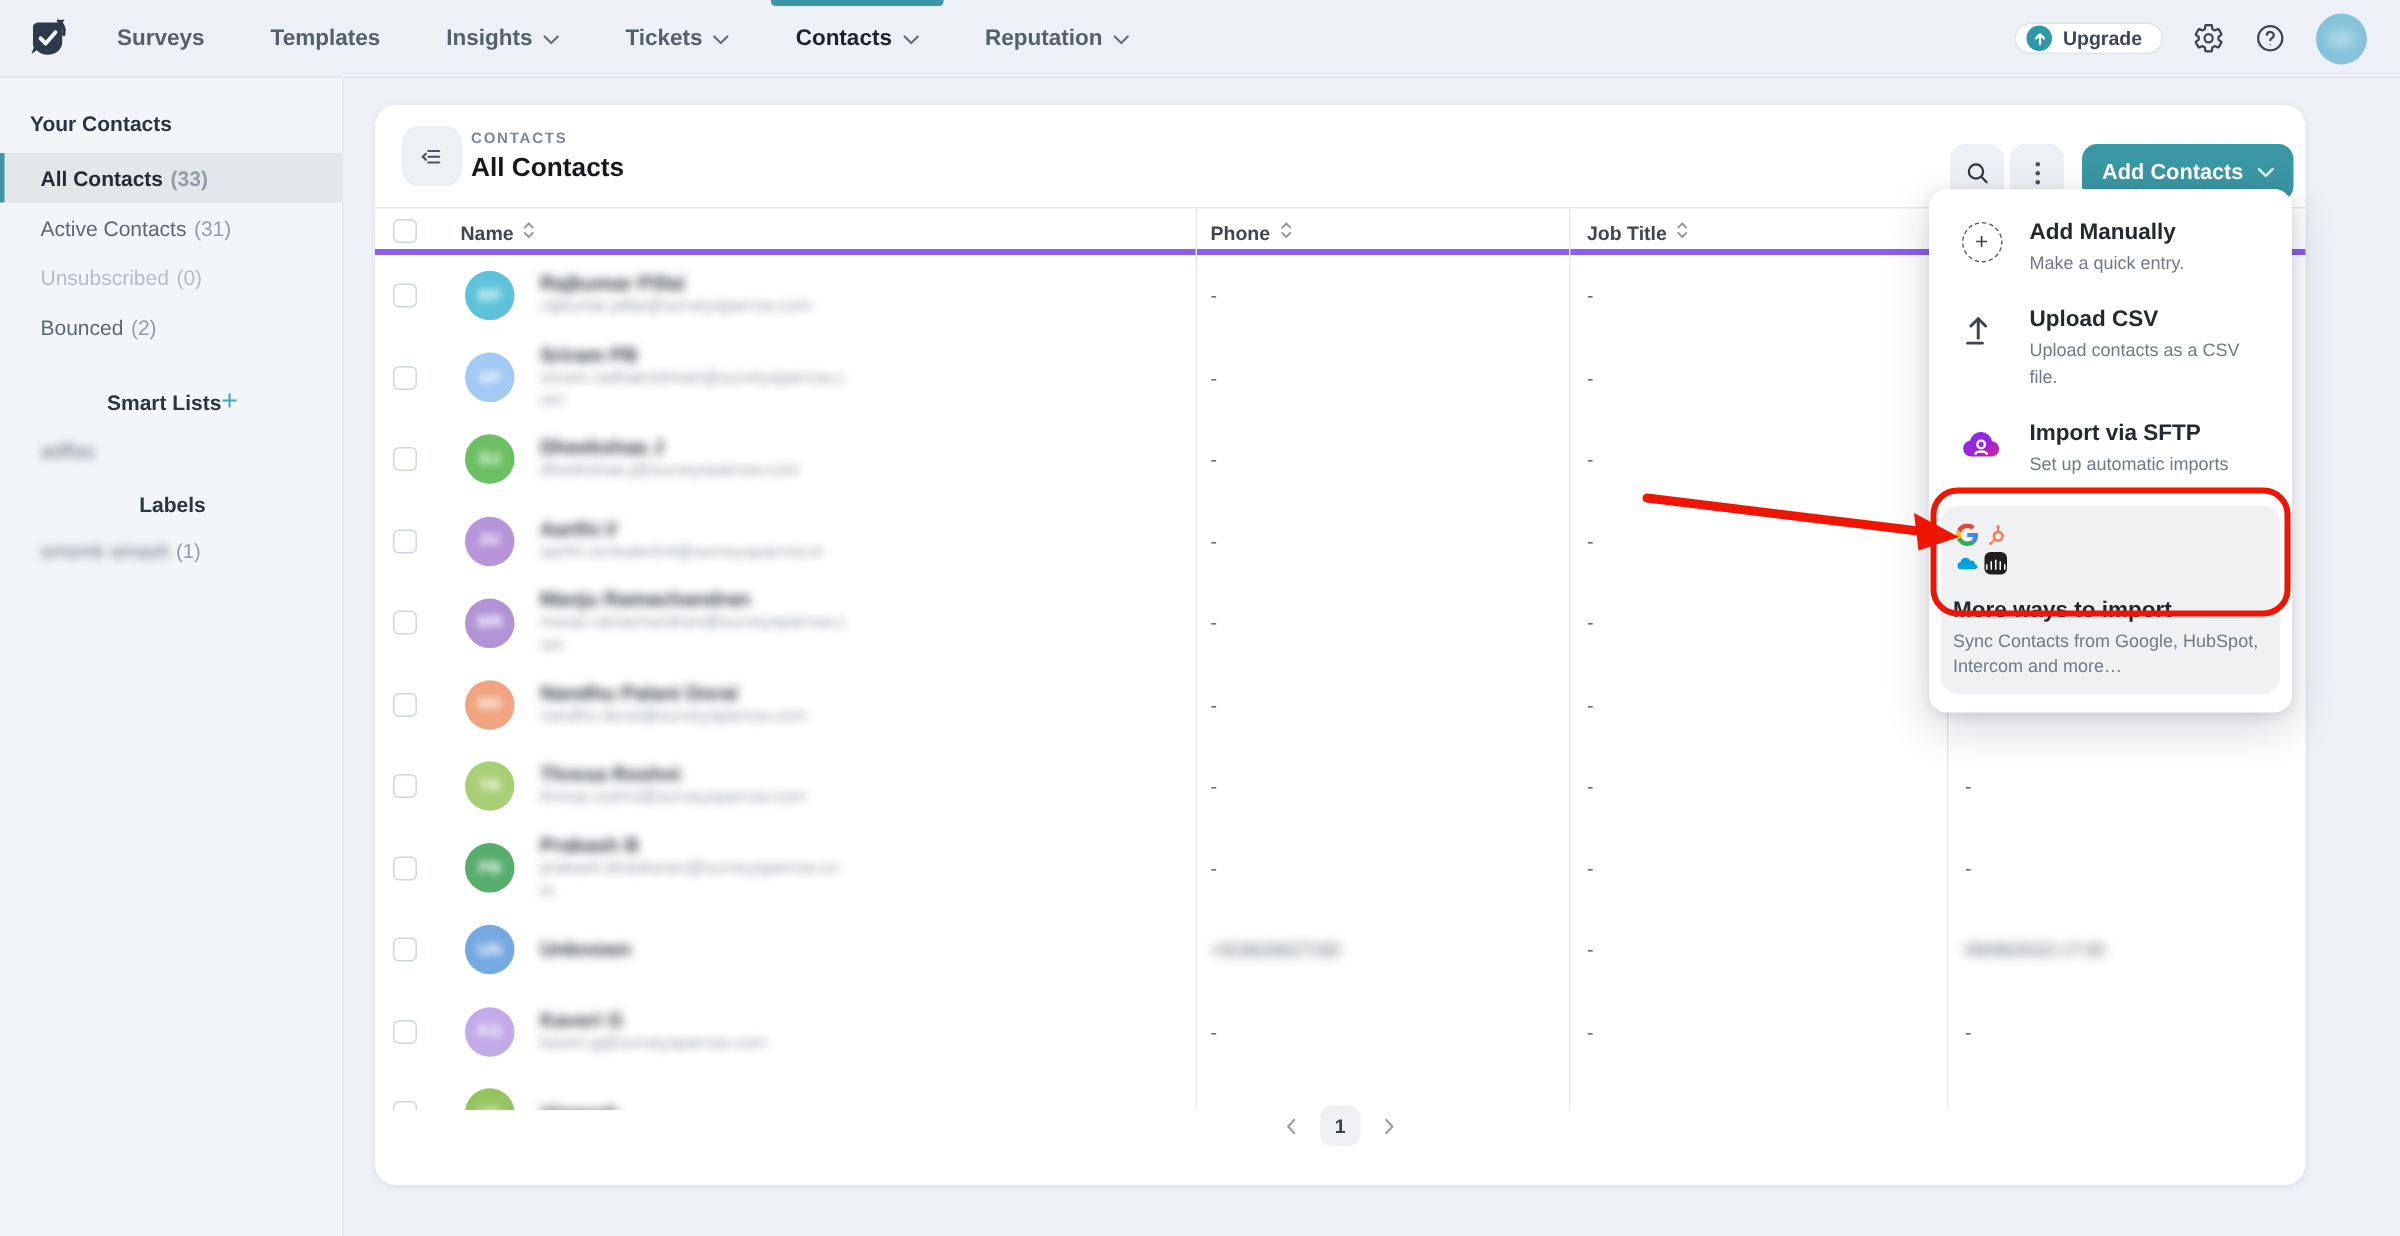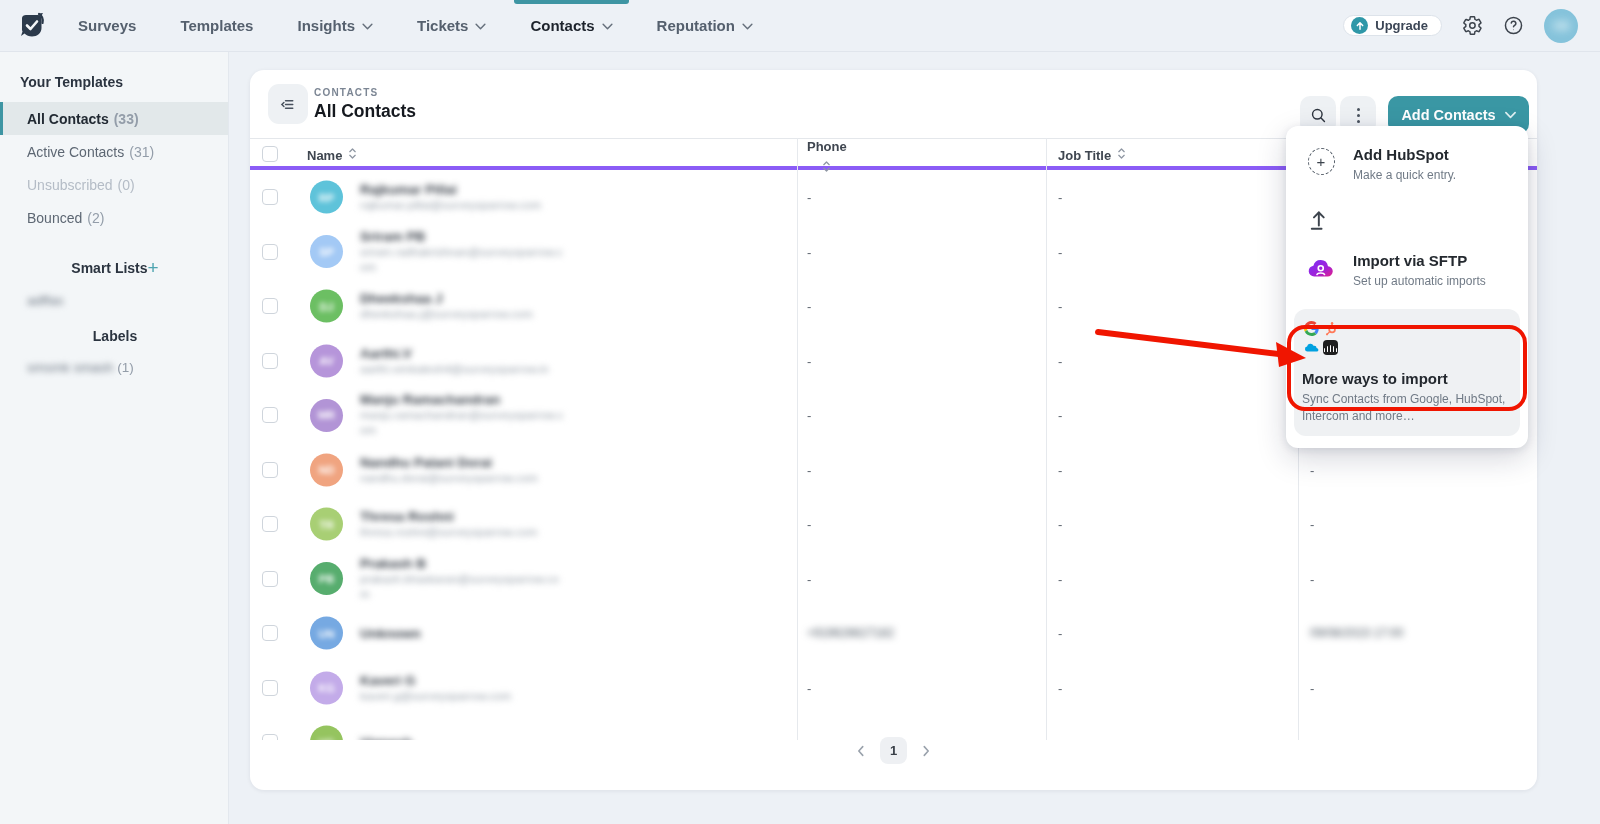--- a/index.html
+++ b/index.html
@@ -194,21 +194,21 @@
         <circle cx="12" cy="16.8" r="0.5" fill="#3c434c" stroke="none"></circle>
       </svg>
     </div>
     <div class="nav-avatar">
         <span>SB</span>
       </div>
   </div>
 </div>
 
 <div class="sidebar">
-  <div class="side-title">Your Templates</div>
+  <div class="side-title">Your Contacts</div>
   <div id="side-items">
       <div class="side-item active">
         <span>All Contacts</span>
         <span class="cnt">(33)</span>
       </div>
       <div class="side-item">
         <span>Active Contacts</span>
         <span class="cnt">(31)</span>
       </div>
       <div class="side-item muted">
@@ -276,21 +276,21 @@
 
   <div class="thead">
     <span class="checkbox" style="position:absolute;left:12px;top:7px;"></span>
     <div class="th" style="left:57px;" id="th-name">
         <span>Name</span>
         <span><svg width="9" height="13" viewBox="0 0 10 14">
             <path d="M2 5 5 2l3 3" stroke="#8f97a3" stroke-width="1.4" fill="none" stroke-linecap="round" stroke-linejoin="round"></path>
             <path d="M2 9l3 3 3-3" stroke="#8f97a3" stroke-width="1.4" fill="none" stroke-linecap="round" stroke-linejoin="round"></path>
           </svg></span>
       </div>
-    <div class="th" style="left:557px;flex-direction:column;" id="th-phone">
+    <div class="th" style="left:557px;" id="th-phone">
         <span>Phone</span>
         <span><svg width="9" height="13" viewBox="0 0 10 14">
             <path d="M2 5 5 2l3 3" stroke="#8f97a3" stroke-width="1.4" fill="none" stroke-linecap="round" stroke-linejoin="round"></path>
             <path d="M2 9l3 3 3-3" stroke="#8f97a3" stroke-width="1.4" fill="none" stroke-linecap="round" stroke-linejoin="round"></path>
           </svg></span>
       </div>
     <div class="th" style="left:808px;" id="th-job">
         <span>Job Title</span>
         <span><svg width="9" height="13" viewBox="0 0 10 14">
             <path d="M2 5 5 2l3 3" stroke="#8f97a3" stroke-width="1.4" fill="none" stroke-linecap="round" stroke-linejoin="round"></path>
@@ -480,31 +480,35 @@
     </span>
   </div>
 </div>
 
 <div class="dropdown" id="dropdown">
     <div class="dd-item">
       <div class="dd-icon">
         <span class="dashed-circle">+</span>
       </div>
       <div>
-        <div class="dd-title">Add HubSpot</div>
+        <div class="dd-title">Add Manually</div>
         <div class="dd-sub">Make a quick entry.</div>
       </div>
     </div>
     <div class="dd-item">
       <div class="dd-icon">
         <svg width="26" height="26" viewBox="0 0 24 24" fill="none" stroke="#3c434c" stroke-width="1.8" stroke-linecap="round" stroke-linejoin="round">
           <path d="M10 18V6"></path>
           <path d="m5.5 10.5 4.5-4.5 4.5 4.5"></path>
           <path d="M3.5 21h9"></path>
         </svg>
+      </div>
+      <div>
+        <div class="dd-title">Upload CSV</div>
+        <div class="dd-sub">Upload contacts as a CSV file.</div>
       </div>
     </div>
     <div class="dd-item">
       <div class="dd-icon">
         <svg width="30" height="26" viewBox="0 0 24 20">
           <defs>
             <linearGradient id="g1" x1="0" y1="0" x2="1" y2="1">
               <stop offset="0" stop-color="#7b2ff7"></stop>
               <stop offset="0.6" stop-color="#a121d8"></stop>
               <stop offset="1" stop-color="#e0218a"></stop>

